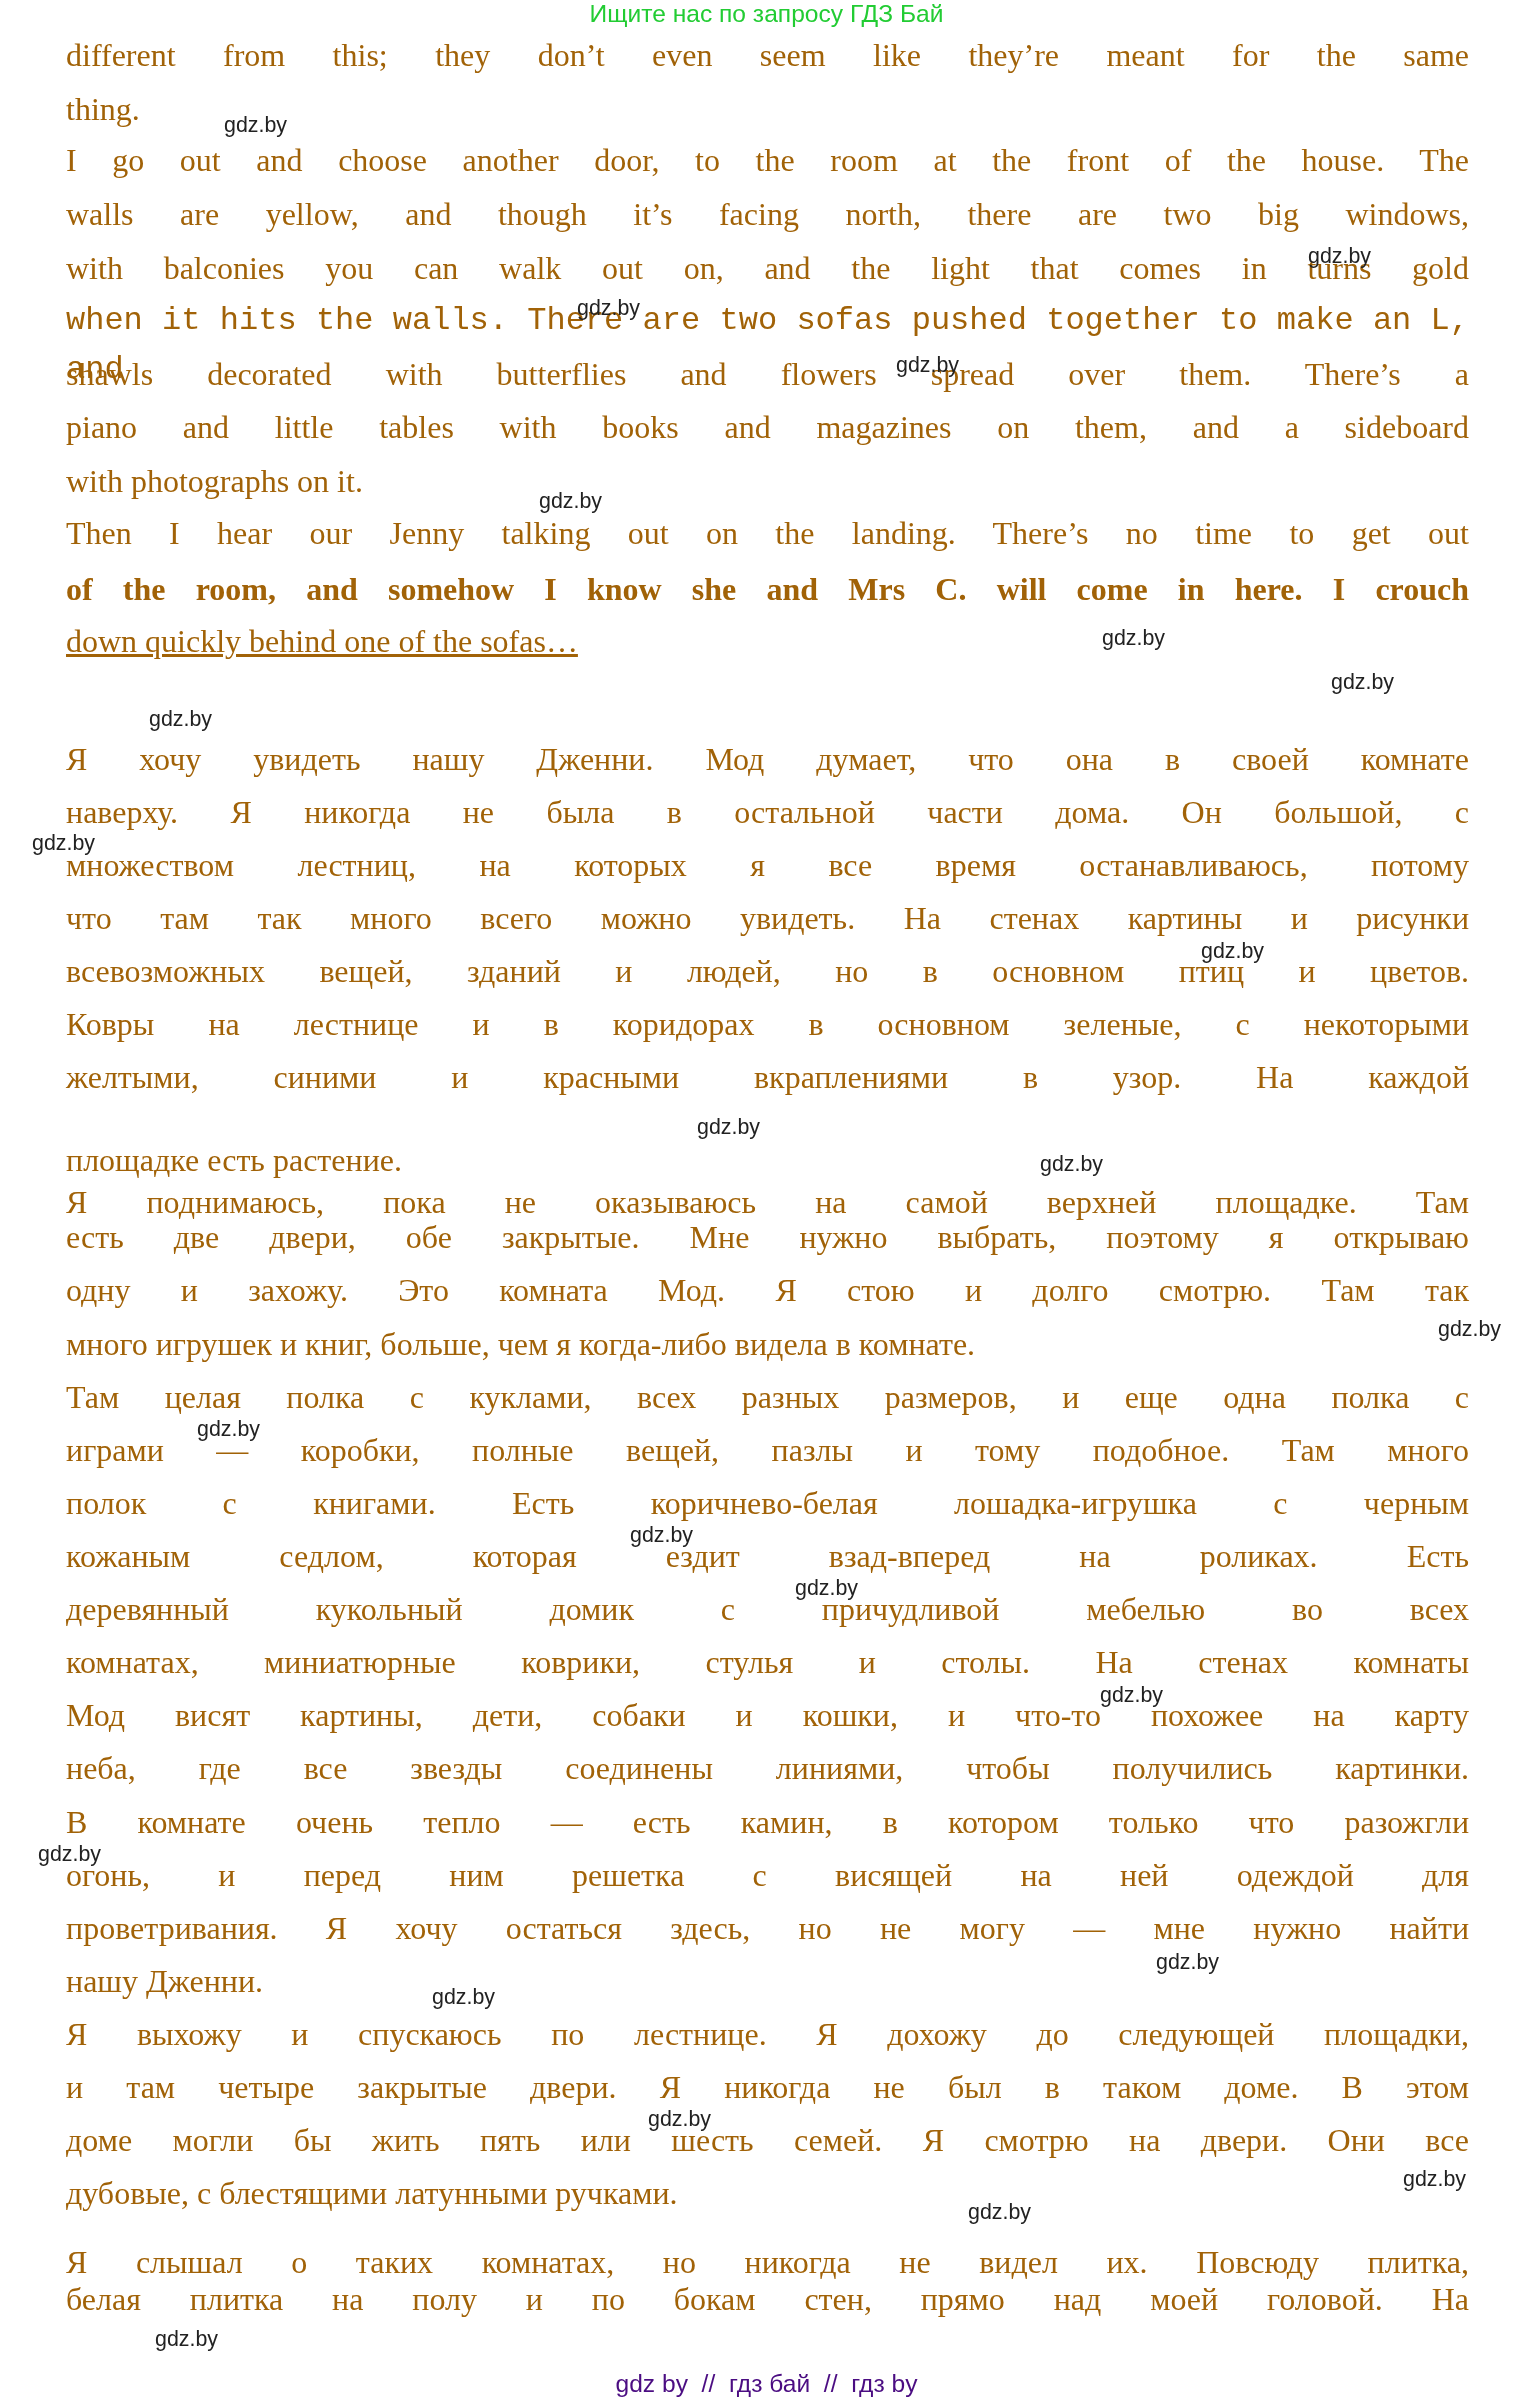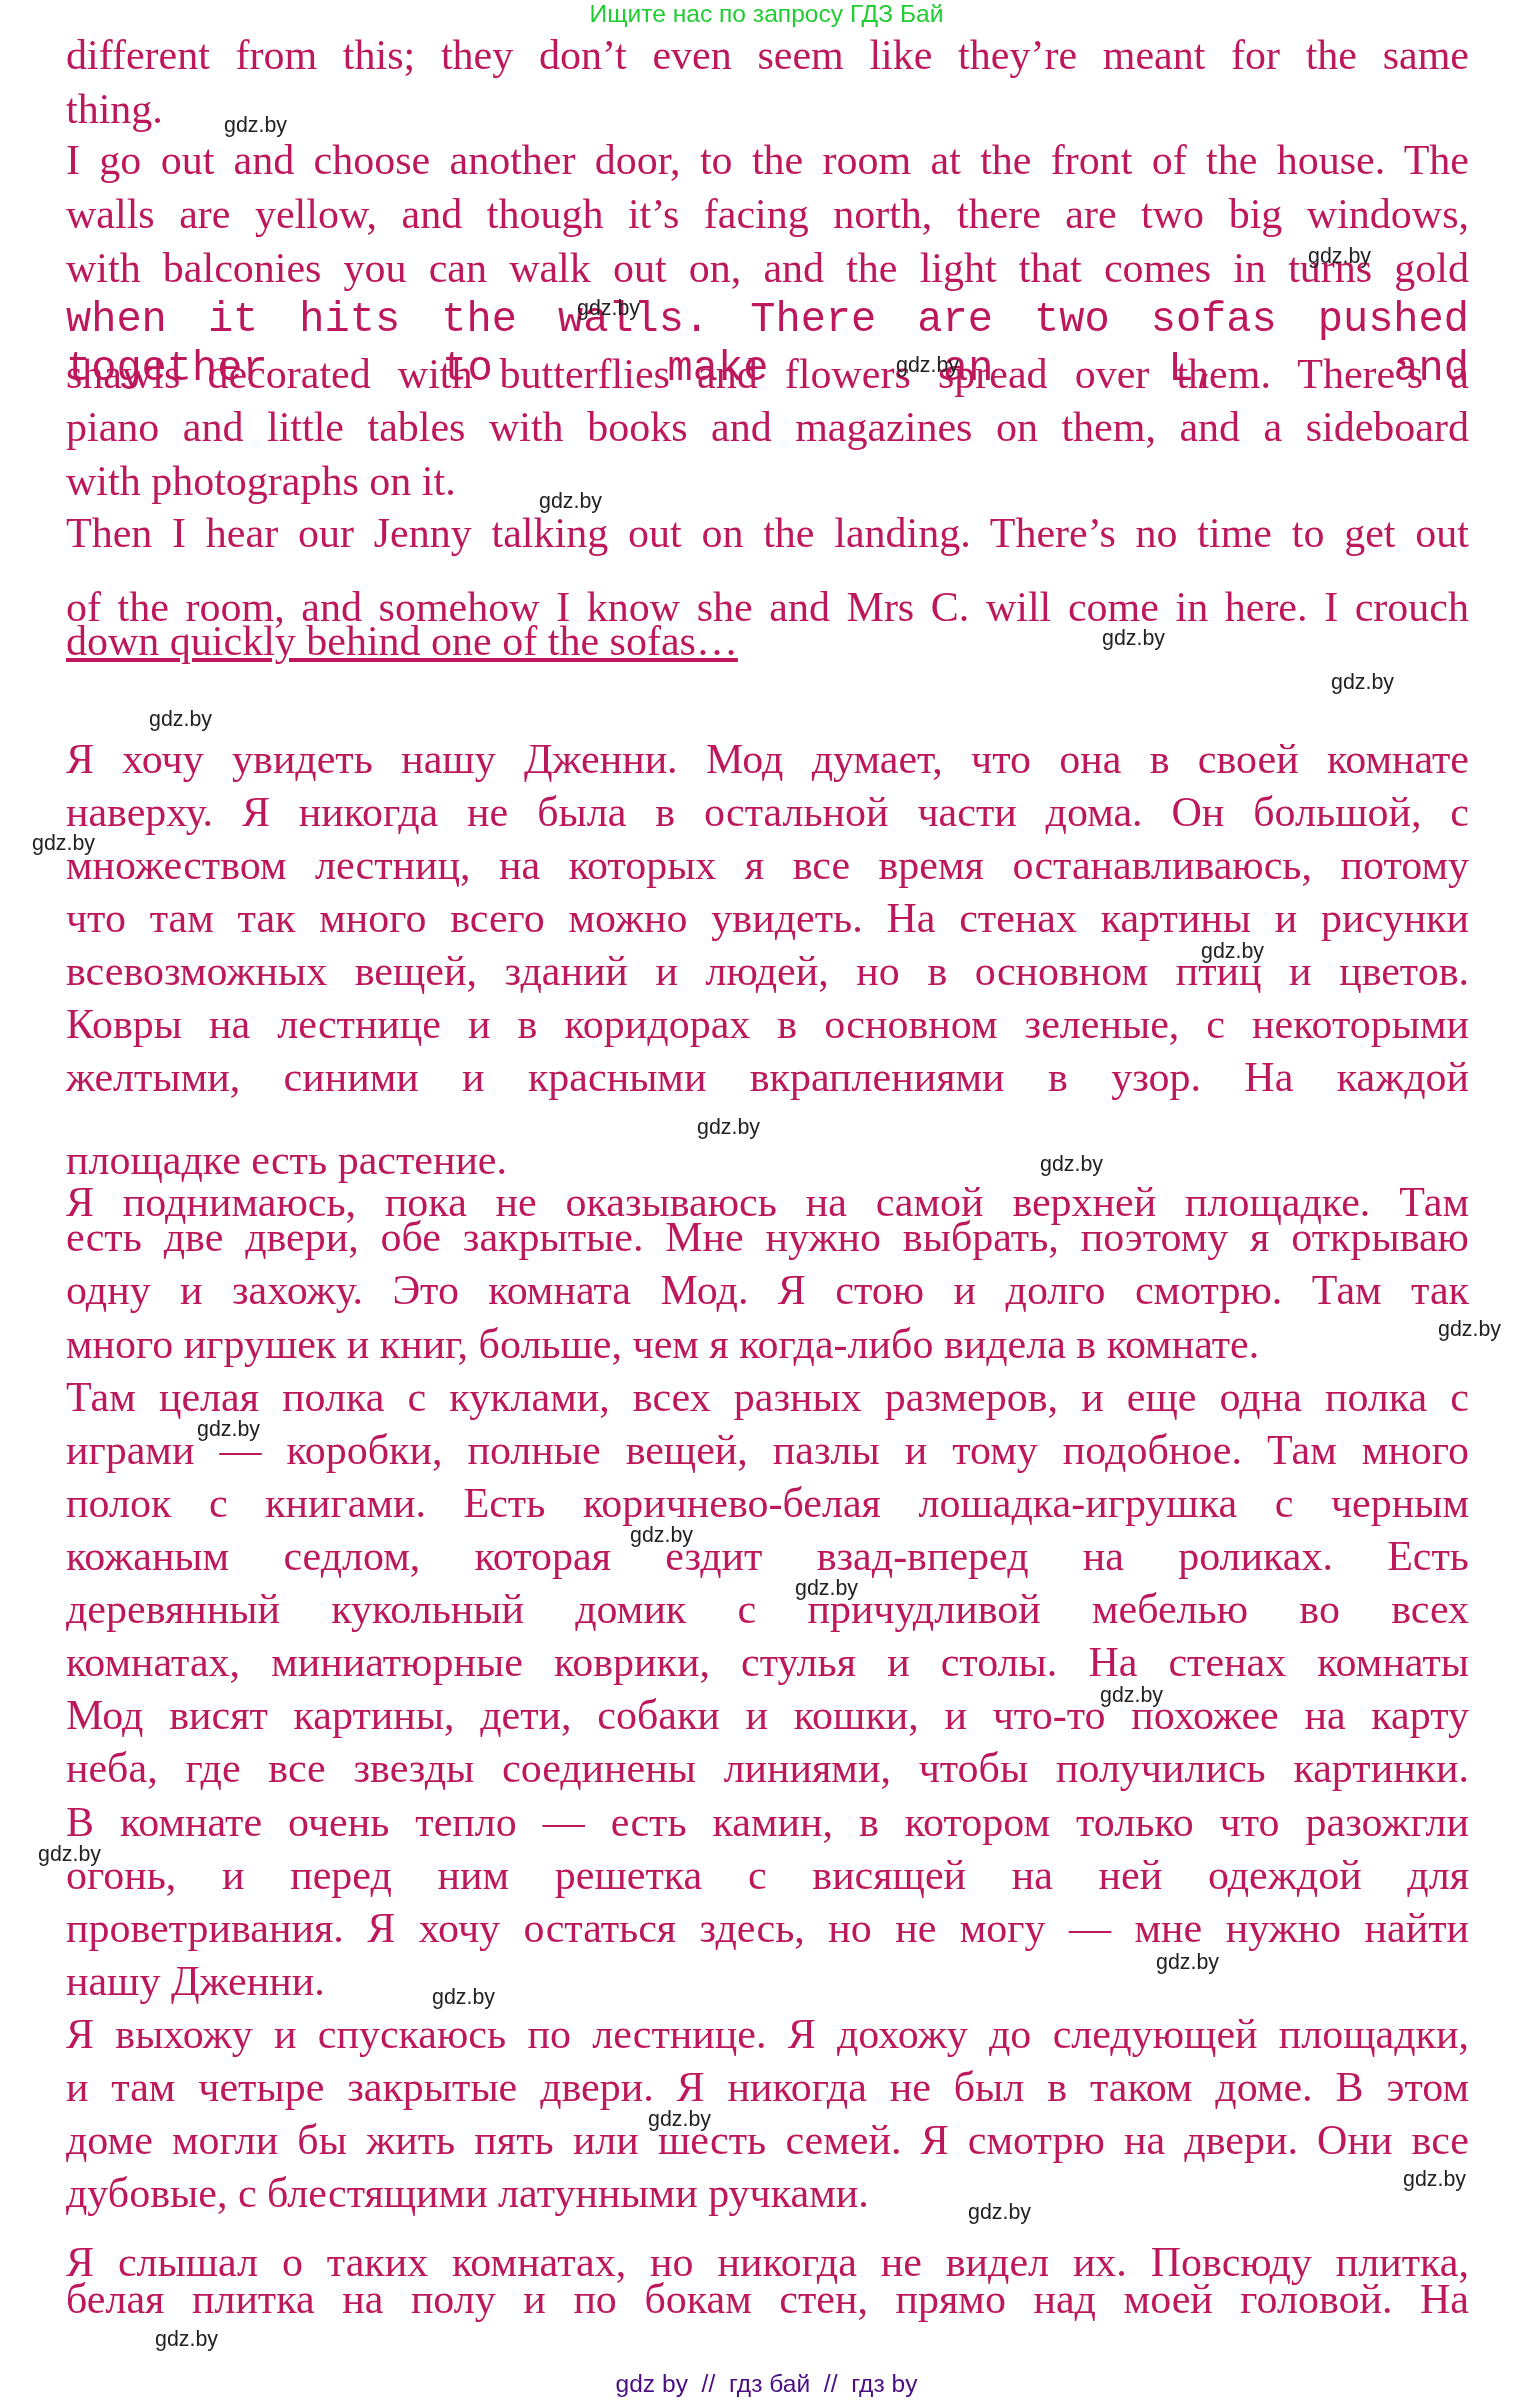--- a/index.html
+++ b/index.html
@@ -1,20 +1,20 @@
 <!DOCTYPE html>
 <html style="font-size:12.7px"><head>
 <meta charset="utf-8">
 <style>
   html, body { margin:0; padding:0; background:#ffffff; }
   body { width:1533px; height:2401px; position:relative; overflow:hidden; }
   .hdr { position:absolute; left:0; width:1533px; top:-1.6px; text-align:center;
          font-family:"Liberation Sans", sans-serif; font-size:24.6px; color:#22cc33; line-height:32px; }
   .ln { position:absolute; left:66px; width:1403px; height:49px;
-        font-family:"Liberation Serif", serif; font-size:42px; line-height:49px; color:#be185d;
+        font-family:"Liberation Serif", serif; font-size:32px; line-height:49px; color:#a16207;
         white-space:nowrap; overflow:visible; }
   .ln.j { text-align:justify; text-align-last:justify; white-space:normal; }
   .wm { position:absolute; font-family:"Liberation Sans", sans-serif; font-size:21.4px; color:#222;
         line-height:24px; white-space:nowrap; }
   .ftr { position:absolute; left:0; width:1533px; top:2368px; text-align:center;
          font-family:"Liberation Sans", sans-serif; font-size:24.6px; color:#4b0d82; line-height:32px;
          white-space:pre; }
 </style>
 </head>
 <body>
@@ -25,21 +25,21 @@
     <div class="ln j" style="top: 31px;">different from this; they don’t even seem like they’re meant for the same</div>
     <div class="ln" style="top: 85px;">thing.</div>
     <div class="ln j" style="top: 136px;">I go out and choose another door, to the room at the front of the house. The</div>
     <div class="ln j" style="top: 190px;">walls are yellow, and though it’s facing north, there are two big windows,</div>
     <div class="ln j" style="top: 244px;">with balconies you can walk out on, and the light that comes in turns gold</div>
     <div class="ln j" style="top: 296px; font-family: Liberation Mono, monospace;">when it hits the walls. There are two sofas pushed together to make an L, and</div>
     <div class="ln j" style="top: 350px;">shawls decorated with butterflies and flowers spread over them. There’s a</div>
     <div class="ln j" style="top: 403px;">piano and little tables with books and magazines on them, and a sideboard</div>
     <div class="ln" style="top: 457px;">with photographs on it.</div>
     <div class="ln j" style="top: 509px;">Then I hear our Jenny talking out on the landing. There’s no time to get out</div>
-    <div class="ln j" style="top: 583px;">of the room, and somehow I know she and Mrs C. will come in here. I crouch</div>
+    <div class="ln j" style="top: 565px; font-weight: bold;">of the room, and somehow I know she and Mrs C. will come in here. I crouch</div>
     <div class="ln" style="top: 617px; text-decoration: underline;">down quickly behind one of the sofas…</div>
   </div>
 <div id="ru">
     <div class="ln j" style="top: 735px;">Я хочу увидеть нашу Дженни. Мод думает, что она в своей комнате</div>
     <div class="ln j" style="top: 788px;">наверху. Я никогда не была в остальной части дома. Он большой, с</div>
     <div class="ln j" style="top: 841px;">множеством лестниц, на которых я все время останавливаюсь, потому</div>
     <div class="ln j" style="top: 894px;">что там так много всего можно увидеть. На стенах картины и рисунки</div>
     <div class="ln j" style="top: 947px;">всевозможных вещей, зданий и людей, но в основном птиц и цветов.</div>
     <div class="ln j" style="top: 1000px;">Ковры на лестнице и в коридорах в основном зеленые, с некоторыми</div>
     <div class="ln j" style="top: 1053px;">желтыми, синими и красными вкраплениями в узор. На каждой</div>

